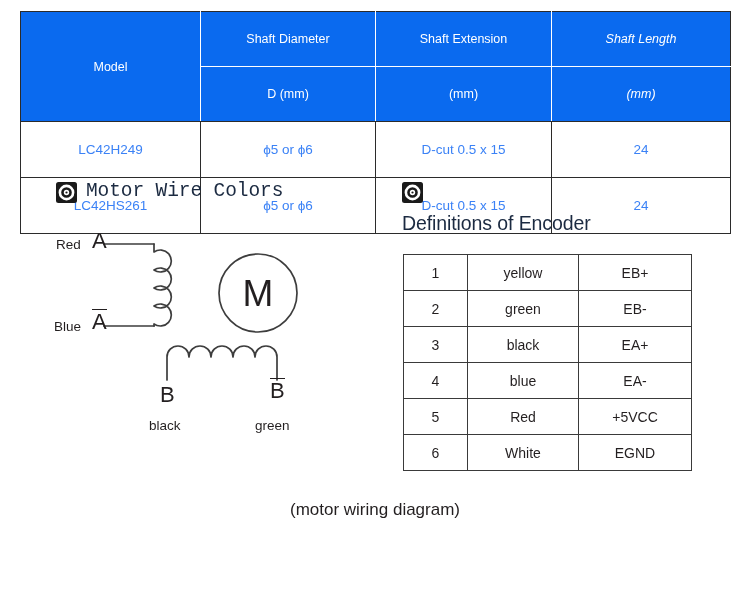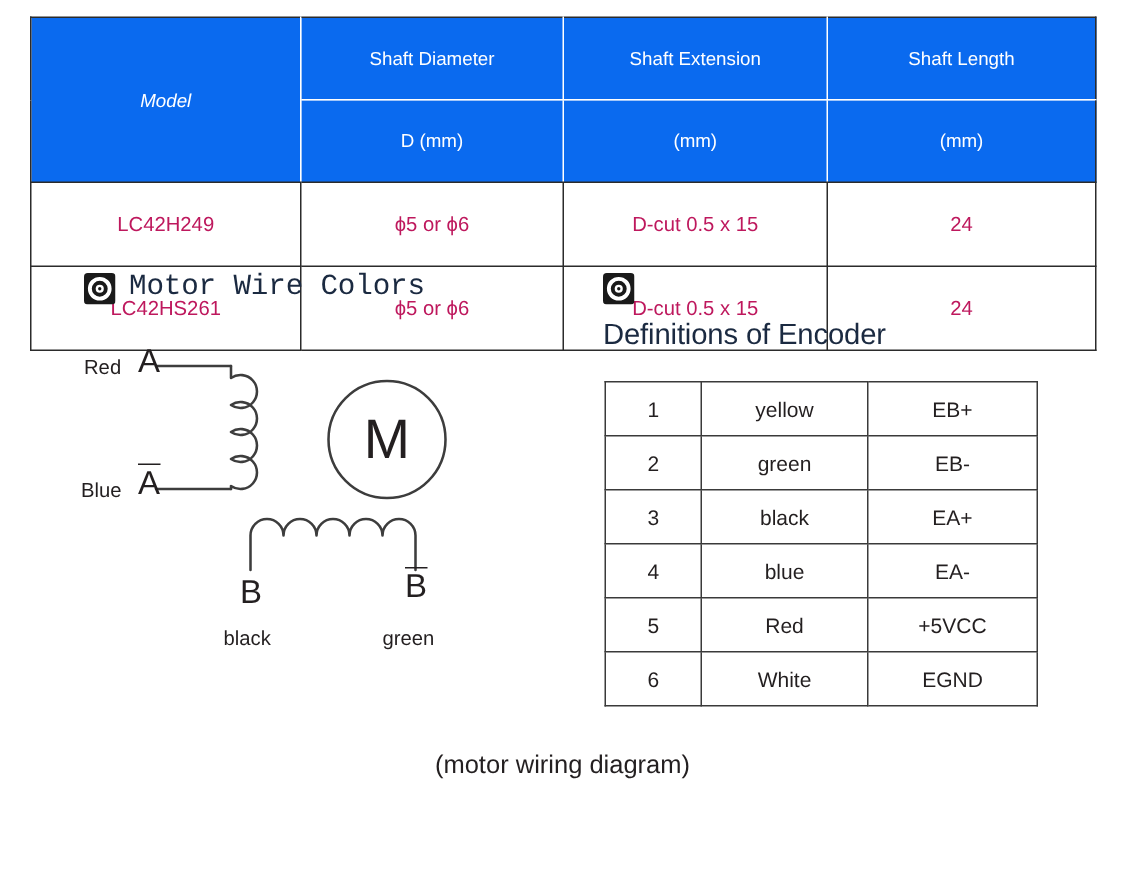--- a/index.html
+++ b/index.html
@@ -36,32 +36,32 @@
     background: #0a6aef;
     color: #ffffff;
     font-size: 12.5px;
     height: 30px;
     border-color: #ffffff;
     border-top-color: #2b2b2b;
   }
   #spec-table .hd.model-cell {
     border-left-color: #2b2b2b;
     border-bottom-color: #2b2b2b;
-    font-style: italic;
   }
   #spec-table .hd.last-col {
     border-right-color: #2b2b2b;
+    font-style: italic;
   }
   #spec-table .hd.sub {
     border-bottom-color: #2b2b2b;
   }
   #spec-table .bodycell {
     height: 31px;
     font-size: 13.5px;
-    color: #be185d;
+    color: #3b82f6;
     background: #ffffff;
   }
 
   
   .section-head {
     position: absolute;
     display: flex;
     align-items: flex-start;
     gap: 9px;
   }

